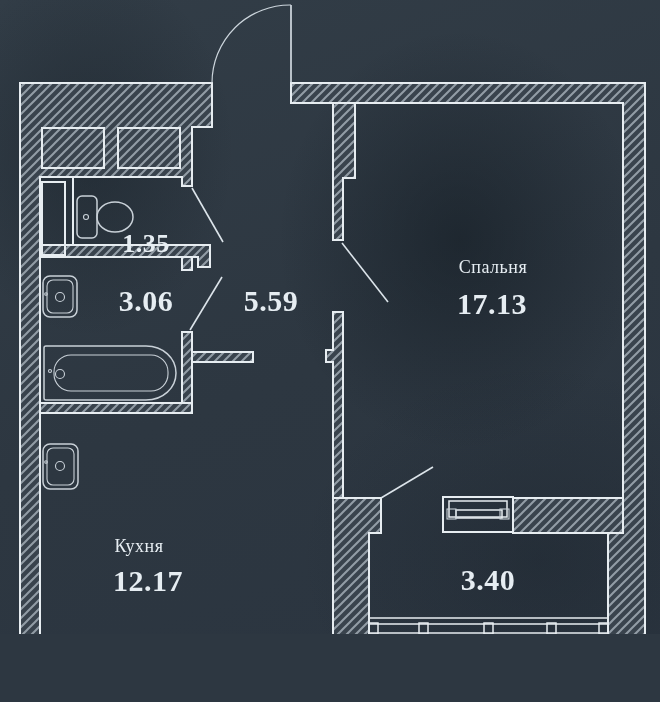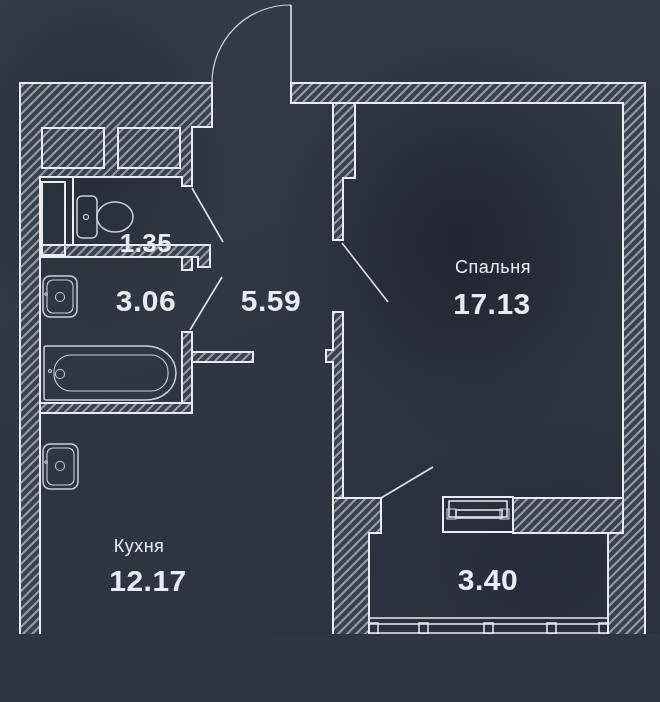--- a/index.html
+++ b/index.html
@@ -3,21 +3,21 @@
 <meta charset="utf-8">
 <style>
   html,body{margin:0;padding:0;background:#2d3741;}
   .stage{
     position:relative;width:660px;height:634px;overflow:hidden;
     background:
       radial-gradient(ellipse 260px 300px at 460px 240px, rgba(15,23,30,0.50), rgba(15,23,30,0) 70%),
       radial-gradient(ellipse 200px 260px at 90px 150px,  rgba(18,26,33,0.40), rgba(18,26,33,0) 72%),
       radial-gradient(ellipse 320px 260px at 540px 560px, rgba(20,28,36,0.30), rgba(20,28,36,0) 75%),
       linear-gradient(160deg,#323d47 0%,#2d3741 55%,#2b3540 100%);
-    font-family:Liberation Sans, sans-serif;
+    font-family:Liberation Serif, serif;
   }
   svg{position:absolute;left:0;top:0;}
   .wall{fill:url(#hatch);stroke:#e7edf1;stroke-width:2;}
   .edge{stroke:#e7edf1;stroke-width:2;fill:none;}
   .door{stroke:#dce4ea;stroke-width:1.6;fill:none;}
   .arc{stroke:#ccd5dc;stroke-width:1.2;fill:none;}
   .fix{stroke:#c9d1d8;stroke-width:1.5;fill:none;}
   .fix2{stroke:#c9d1d8;stroke-width:1.1;fill:none;}
   .win{stroke:#e7edf1;stroke-width:1.5;fill:none;}
   .shaft{fill:none;stroke:#e7edf1;stroke-width:2;}

